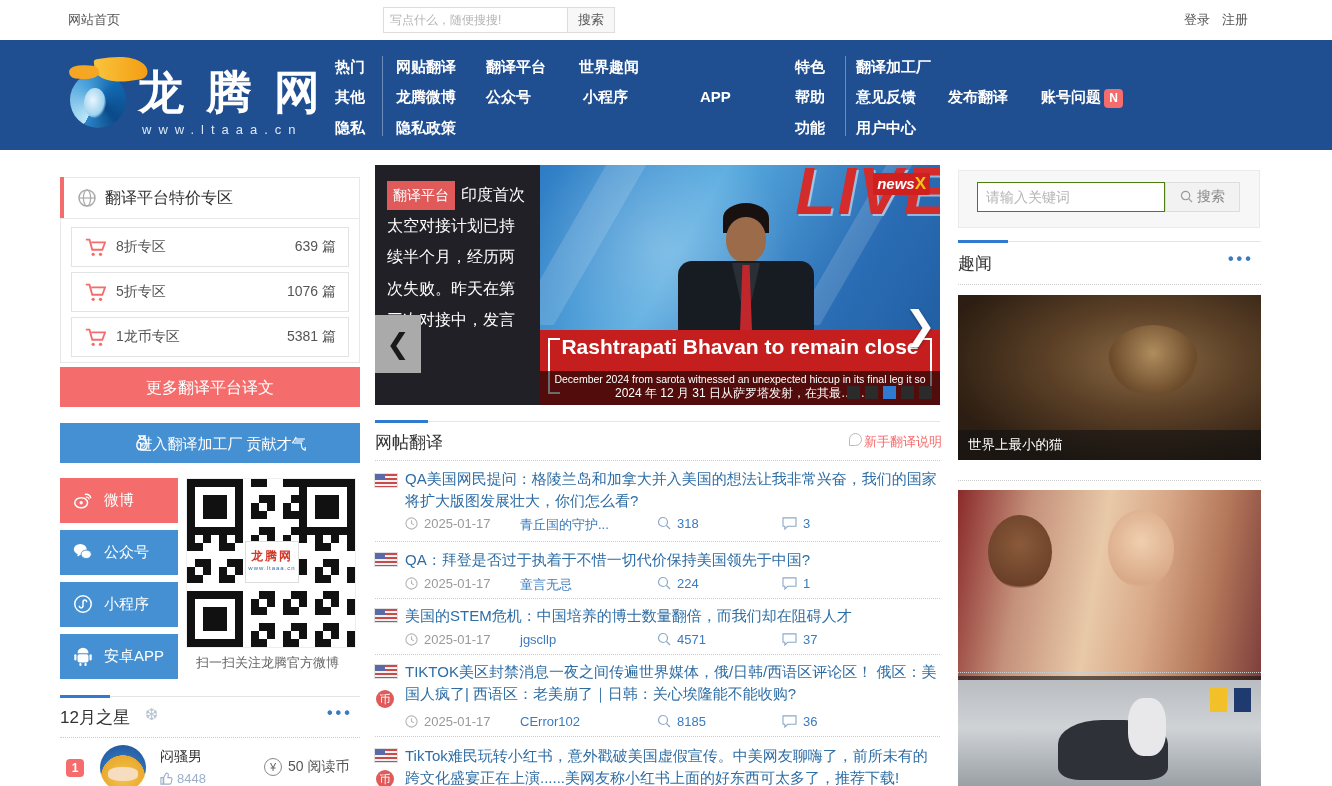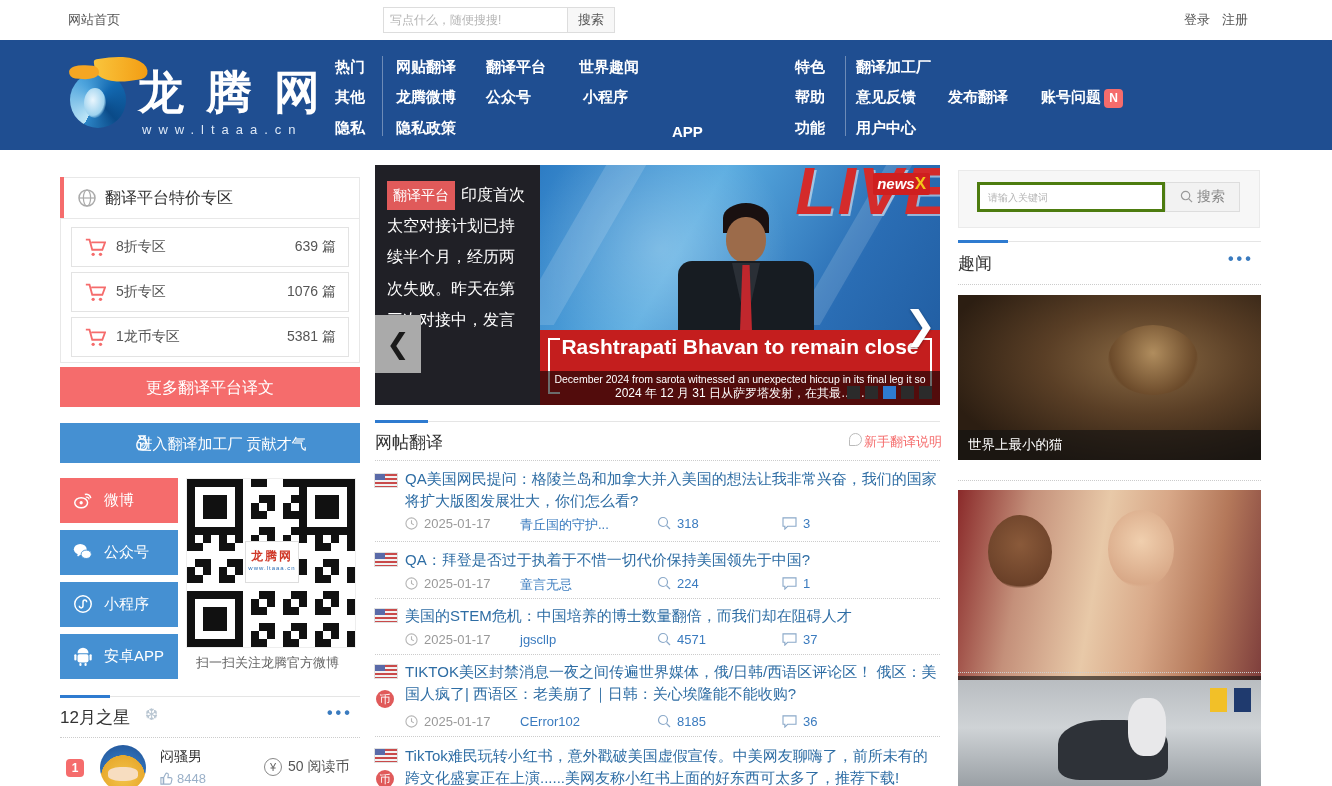--- a/index.html
+++ b/index.html
@@ -111,21 +111,21 @@
   .flag::after{content:"";position:absolute;left:0;top:0;width:10px;height:6px;background:#5a6aa8;}
   .coin{position:absolute;width:18px;height:18px;border-radius:50%;background:#e05a5a;color:#fff;font-size:11px;text-align:center;line-height:18px;}
   .post-title{position:absolute;left:405px;width:535px;font-size:15px;line-height:22px;color:#2e6da4;cursor:pointer;}
   .meta{position:absolute;font-size:13px;}
   .meta-gray{color:#999;}
   .meta-blue{color:#3a7bbf;cursor:pointer;}
   .micon{position:absolute;}
 
   
   #rs-search{position:absolute;left:958px;top:170px;width:302px;height:58px;background:#f7f7f7;border:1px solid #eaeaea;box-sizing:border-box;}
-  #rs-input{position:absolute;left:977px;top:182px;width:188px;height:30px;border:3px solid #4d7c0f;font-size:10px;padding:0 8px;color:#666;outline:none;box-sizing:border-box;background:#fff;}
+  #rs-input{position:absolute;left:977px;top:182px;width:188px;height:30px;border:1px solid #4d7c0f;font-size:14px;padding:0 8px;color:#666;outline:none;box-sizing:border-box;background:#fff;}
   #rs-input::placeholder{color:#b5b5b5;}
   #rs-btn{position:absolute;left:1165px;top:182px;width:75px;height:30px;background:#f2f2f2;border:1px solid #ddd;
     font-size:14px;color:#888;cursor:pointer;}
   .card{position:absolute;left:958px;width:303px;overflow:hidden;cursor:pointer;}
   .card-caption{position:absolute;left:0;right:0;bottom:0;height:30px;background:rgba(18,18,18,.62);color:#fff;
     font-size:13.5px;line-height:30px;padding:0 10px;white-space:nowrap;}
   #card1{top:295px;height:165px;background:radial-gradient(ellipse at 62% 40%,#8a6a44 0%,#5a3f26 38%,#2c1e12 78%);}
   #card1::before{content:"";position:absolute;left:150px;top:30px;width:90px;height:70px;border-radius:50%;
     background:radial-gradient(circle at 50% 40%,#b08d5e,#6b4a2a 70%,transparent 75%);}
   #card2{top:490px;height:216px;background:linear-gradient(100deg,#8a2a2a 0%,#c4907a 22%,#e8c9a8 45%,#d8a888 62%,#b4785a 80%,#7a3a3a 100%);}
@@ -166,21 +166,21 @@
 
     <span class="nav-cat" style="left:335px;top:18px;">热门</span>
     <span class="nav-item" style="left:396px;top:18px;">网贴翻译</span>
     <span class="nav-item" style="left:486px;top:18px;">翻译平台</span>
     <span class="nav-item" style="left:579px;top:18px;">世界趣闻</span>
 
     <span class="nav-cat" style="left:335px;top:48px;">其他</span>
     <span class="nav-item" style="left:396px;top:48px;">龙腾微博</span>
     <span class="nav-item" style="left:486px;top:48px;">公众号</span>
     <span class="nav-item" style="left:583px;top:48px;">小程序</span>
-    <span class="nav-item" style="left:672px;top:48px;margin-top:35px;">APP</span>
+    <span class="nav-item" style="left:700px;top:48px;">APP</span>
 
     <span class="nav-cat" style="left:335px;top:79px;">隐私</span>
     <span class="nav-item" style="left:396px;top:79px;">隐私政策</span>
 
     <span class="nav-cat" style="left:795px;top:18px;">特色</span>
     <span class="nav-item" style="left:856px;top:18px;">翻译加工厂</span>
 
     <span class="nav-cat" style="left:795px;top:48px;">帮助</span>
     <span class="nav-item" style="left:856px;top:48px;">意见反馈</span>
     <span class="nav-item" style="left:948px;top:48px;">发布翻译</span>

